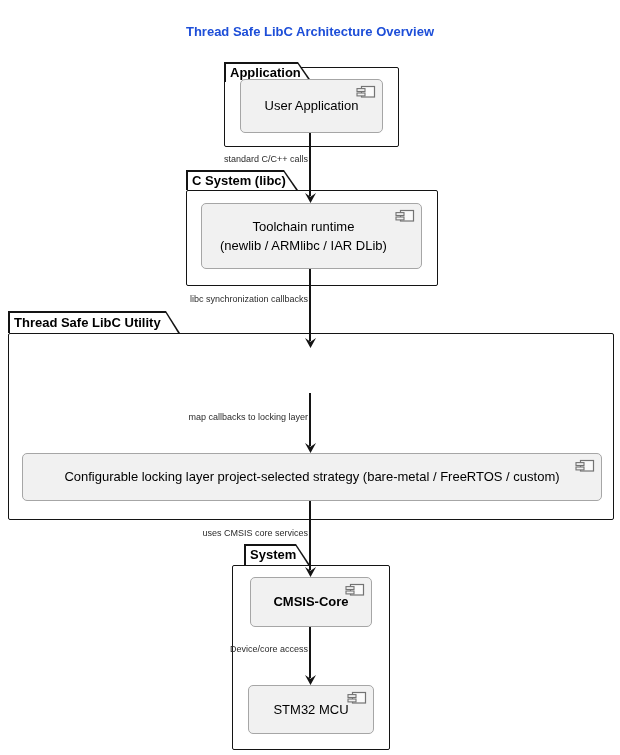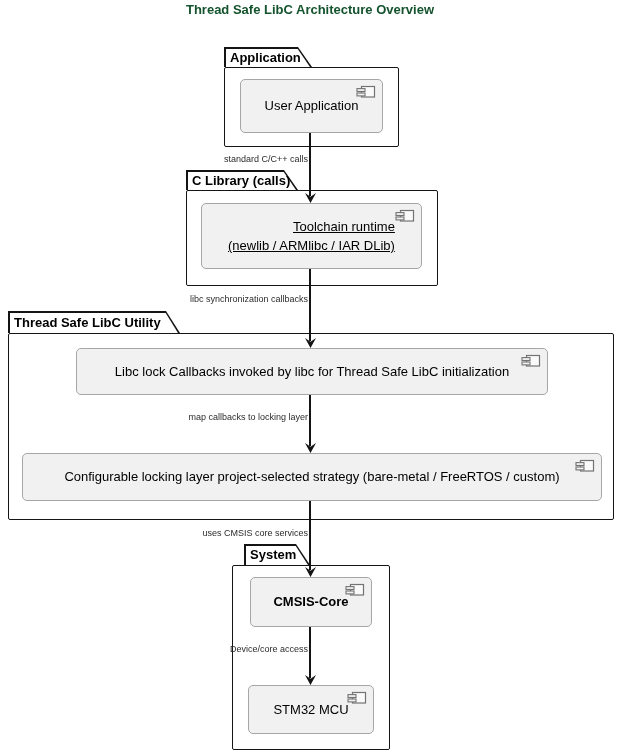--- a/index.html
+++ b/index.html
@@ -1,54 +1,54 @@
 <!DOCTYPE html>
 <html><head>
 <meta charset="utf-8">
 <style>
   html,body{margin:0;padding:0;background:#ffffff;}
   body{font-family:"Liberation Sans", sans-serif;}
   #canvas{position:relative;width:620px;height:755px;background:#ffffff;overflow:hidden;}
 
-  .title{position:absolute;left:0;top:2px;width:620px;text-align:center;
-         font-size:13px;font-weight:bold;color:#14532d;}
+  .title{position:absolute;left:0;top:24px;width:620px;text-align:center;
+         font-size:13px;font-weight:bold;color:#1d4ed8;}
 
   
   .pkg-body{position:absolute;background:#ffffff;border:1.6px solid #141414;border-radius:2px;}
   .pkg-tab{position:absolute;z-index:3;}
   .pkg-tab .tab-bg{position:absolute;inset:0;background:#141414;
                    clip-path:polygon(0 0, calc(100% - 14px) 0, 100% 100%, 0 100%);}
   .pkg-tab .tab-fg{position:absolute;left:1.6px;top:1.6px;right:2px;bottom:0;background:#ffffff;
                    clip-path:polygon(0 0, calc(100% - 12.6px) 0, 100% 100%, 0 100%);}
   .pkg-tab .tab-label{position:absolute;left:6px;top:0;bottom:0;display:flex;align-items:center;
                       font-size:13px;font-weight:bold;color:#000;white-space:nowrap;}
 
   
   .cmp{position:absolute;background:#f1f1f1;border:1.2px solid #a6a6a6;border-radius:5px;
        z-index:4;display:flex;align-items:center;justify-content:center;}
   .cmp .cmp-label{font-size:13px;color:#000;text-align:left;white-space:pre-line;
                   padding:0 8px;line-height:1.5;}
   .cmp.left-align{justify-content:flex-start;}
-  .cmp.left-align .cmp-label{text-align:right;padding-left:26px;text-decoration:underline;}
+  .cmp.left-align .cmp-label{text-align:center;padding-left:18px;}
   .cmp-icon{position:absolute;top:5px;right:6px;width:20px;height:14px;}
 
   
   .flow-line{position:absolute;left:309.3px;width:1.4px;background:#141414;z-index:2;}
   .flow-head{position:absolute;left:304.5px;width:11px;height:10px;z-index:5;}
   .flow-label{position:absolute;right:312px;font-size:9px;color:#2b2b2b;white-space:nowrap;z-index:2;}
 </style>
 </head>
 <body>
 
 <div id="canvas">
 
   <div class="title">Thread Safe LibC Architecture Overview</div>
 
   <div class="pkg-body" style="left:224px;top:67px;width:173px;height:78px;"></div>
-  <div class="pkg-tab" style="left:224px;top:47px;width:88px;height:20px;">
+  <div class="pkg-tab" style="left:224px;top:62px;width:88px;height:20px;">
     <div class="tab-bg"></div>
     <div class="tab-fg"></div>
     <div class="tab-label">Application</div>
   </div>
 
   <div class="cmp" style="left:240px;top:79px;width:141px;height:52px;">
     <svg class="cmp-icon" viewBox="0 0 20 14">
       <rect x="5.5" y="1.5" width="13" height="10.5" fill="#fafafa" stroke="#737373" stroke-width="1.2"></rect>
       <rect x="1" y="3.6" width="8" height="2.9" fill="#f1f1f1" stroke="#737373" stroke-width="1.1"></rect>
       <rect x="1" y="8" width="8" height="2.9" fill="#f1f1f1" stroke="#737373" stroke-width="1.1"></rect>
@@ -59,21 +59,21 @@
   <div class="flow-line" style="top:131px;height:65px;"></div>
   <svg class="flow-head" style="top:193px;" viewBox="0 0 11 10">
     <path d="M5.5 10 L0 0 L5.5 3.8 L11 0 Z" fill="#141414"></path>
   </svg>
   <div class="flow-label" style="top:154px;">standard C/C++ calls</div>
 
   <div class="pkg-body" style="left:186px;top:190px;width:250px;height:94px;"></div>
   <div class="pkg-tab" style="left:186px;top:170px;width:112px;height:20px;">
     <div class="tab-bg"></div>
     <div class="tab-fg"></div>
-    <div class="tab-label">C Library (calls)</div>
+    <div class="tab-label">C System (libc)</div>
   </div>
 
   <div class="cmp left-align" style="left:201px;top:203px;width:219px;height:64px;">
     <svg class="cmp-icon" viewBox="0 0 20 14">
       <rect x="5.5" y="1.5" width="13" height="10.5" fill="#fafafa" stroke="#737373" stroke-width="1.2"></rect>
       <rect x="1" y="3.6" width="8" height="2.9" fill="#f1f1f1" stroke="#737373" stroke-width="1.1"></rect>
       <rect x="1" y="8" width="8" height="2.9" fill="#f1f1f1" stroke="#737373" stroke-width="1.1"></rect>
     </svg>
     <div class="cmp-label">Toolchain runtime
 (newlib / ARMlibc / IAR DLib)</div>
@@ -85,28 +85,20 @@
   </svg>
   <div class="flow-label" style="top:294px;">libc synchronization callbacks</div>
 
   <div class="pkg-body" style="left:8px;top:333px;width:604px;height:185px;"></div>
   <div class="pkg-tab" style="left:8px;top:311px;width:172px;height:22px;text-align:center;">
     <div class="tab-bg"></div>
     <div class="tab-fg"></div>
     <div class="tab-label">Thread Safe LibC Utility</div>
   </div>
 
-  <div class="cmp" style="left:76px;top:348px;width:470px;height:45px;">
-    <svg class="cmp-icon" viewBox="0 0 20 14">
-      <rect x="5.5" y="1.5" width="13" height="10.5" fill="#fafafa" stroke="#737373" stroke-width="1.2"></rect>
-      <rect x="1" y="3.6" width="8" height="2.9" fill="#f1f1f1" stroke="#737373" stroke-width="1.1"></rect>
-      <rect x="1" y="8" width="8" height="2.9" fill="#f1f1f1" stroke="#737373" stroke-width="1.1"></rect>
-    </svg>
-    <div class="cmp-label">Libc lock Callbacks invoked by libc for Thread Safe LibC initialization</div>
-  </div>
 
   <div class="flow-line" style="top:393px;height:53px;"></div>
   <svg class="flow-head" style="top:443px;" viewBox="0 0 11 10">
     <path d="M5.5 10 L0 0 L5.5 3.8 L11 0 Z" fill="#141414"></path>
   </svg>
   <div class="flow-label" style="top:412px;">map callbacks to locking layer</div>
 
   <div class="cmp" style="left:22px;top:453px;width:578px;height:46px;">
     <svg class="cmp-icon" viewBox="0 0 20 14">
       <rect x="5.5" y="1.5" width="13" height="10.5" fill="#fafafa" stroke="#737373" stroke-width="1.2"></rect>

